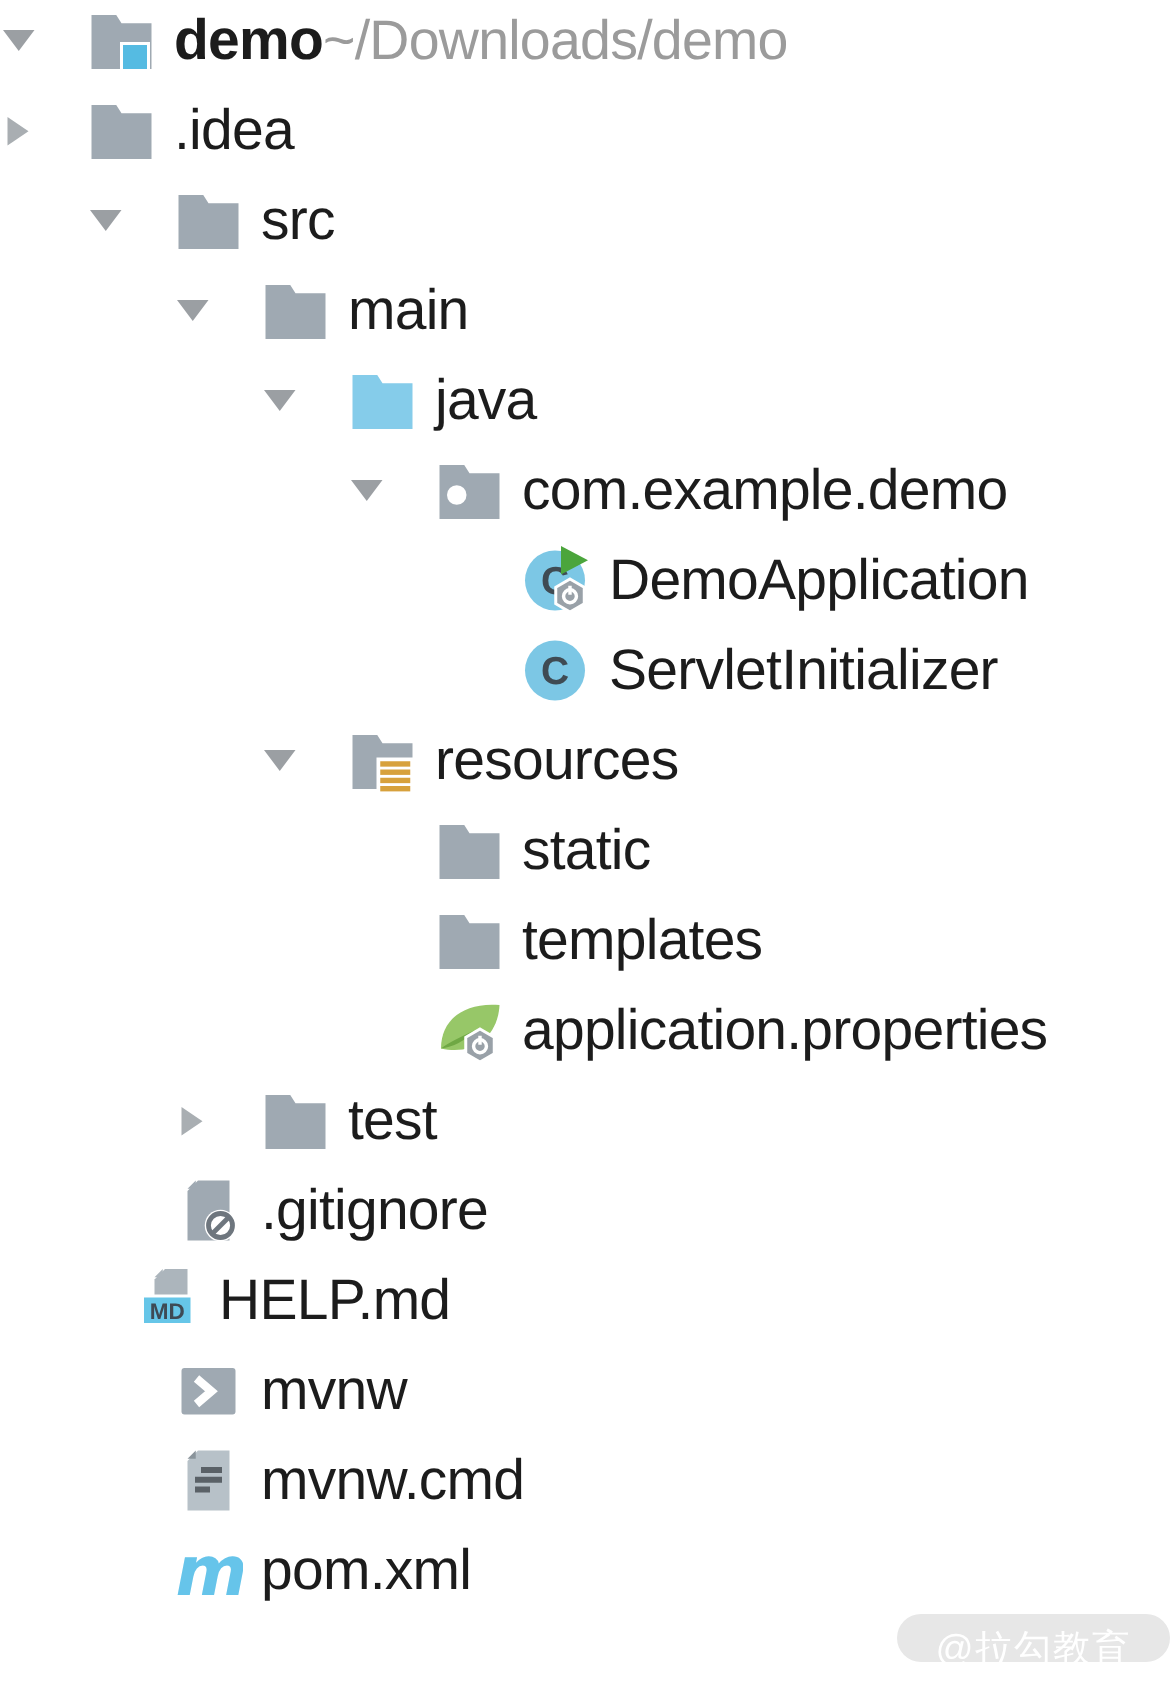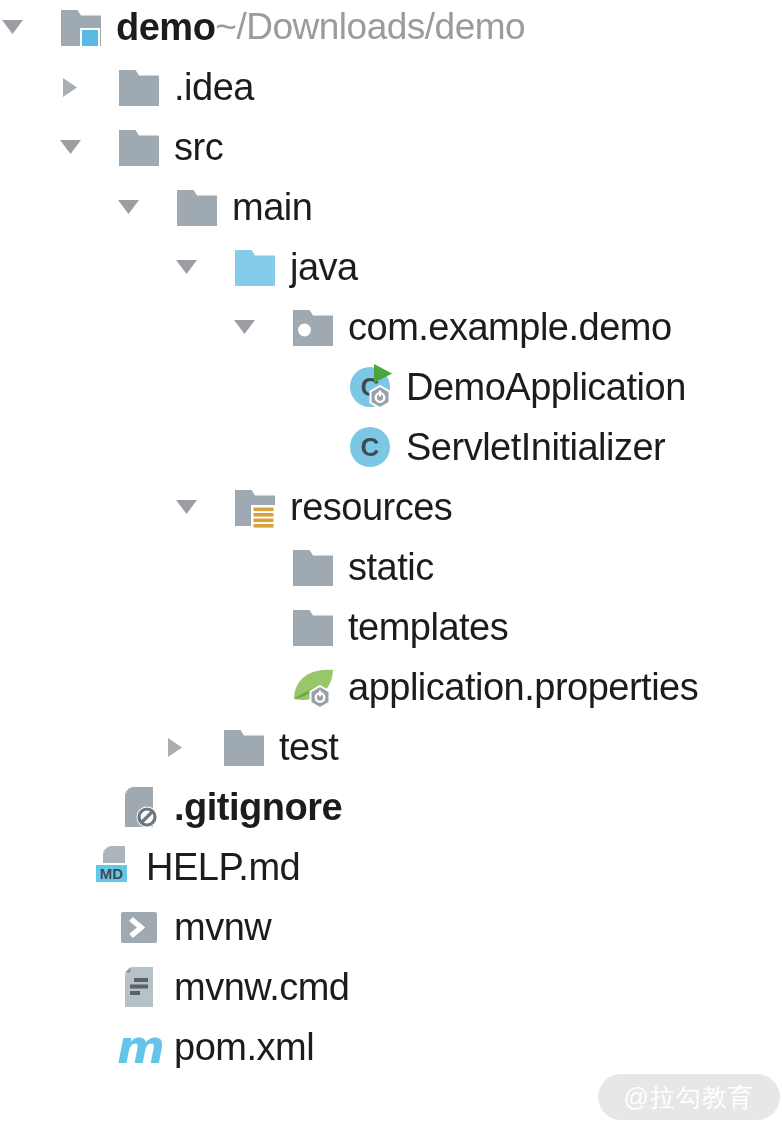--- a/index.html
+++ b/index.html
@@ -20,21 +20,21 @@
     flex:0 0 50px;width:50px;display:flex;align-items:center;justify-content:flex-start;
   }
   .label{
     font-size:38px;color:#1c1c1c;margin-left:8px;letter-spacing:-0.5px;
   }
   .label.bold{font-weight:700;}
   .hint{
     font-size:37px;color:#9b9b9b;letter-spacing:-0.5px;
   }
   .watermark{
-    position:absolute;right:2px;bottom:12px;height:46px;line-height:46px;
+    position:absolute;right:2px;bottom:24px;height:32px;line-height:46px;
     padding:0 26px;border-radius:23px;background:#e7e7e7;color:#ffffff;
     font-size:25px;letter-spacing:1px;
   }
 </style>
 </head>
 <body>
 
 <div class="tree" id="tree">
     <div class="row" style="padding-left: 0px;">
       <span class="twisty">
@@ -44,21 +44,21 @@
       </span>
       <span class="iconslot">
         <svg width="46" height="46" viewBox="0 0 46 46">
           <path d="M3 6h16.5l3.5 5.5H43V42H3Z" fill="#9FA9B2"></path>
           <rect x="23" y="25" width="18" height="18" fill="#55BBE2" stroke="#fff" stroke-width="2"></rect>
         </svg>
       </span>
       <span class="label bold">demo</span>
       <span class="hint">~/Downloads/demo</span>
     </div>
-    <div class="row" style="padding-left: 58px; text-align: right;">
+    <div class="row" style=" text-align: right;">
       <span class="twisty">
         <svg width="20" height="23" viewBox="0 0 20 23">
           <polygon points="4,2 18,11.5 4,21" fill="#A9AEB2"></polygon>
         </svg>
       </span>
       <span class="iconslot">
         <svg width="46" height="46" viewBox="0 0 46 46">
           <path d="M3 6h16.5l3.5 5.5H43V42H3Z" fill="#9FA9B2"></path>
         </svg>
       </span>
@@ -183,34 +183,34 @@
         <svg width="46" height="46" viewBox="0 0 46 46">
           <path d="M4 35C4 16 19 4 43 6C42 26 27 40 4 35Z" fill="#97C768"></path>
           <path d="M4 35C12 34 20 30 26 23C18 27 9 31 4 35Z" fill="#6FA844"></path>
           <polygon points="30,22 39.5,27.5 39.5,38.5 30,44 20.5,38.5 20.5,27.5" fill="#99A1A8" stroke="#fff" stroke-width="2"></polygon>
           <circle cx="30" cy="33.5" r="4.3" fill="none" stroke="#fff" stroke-width="2.3"></circle>
           <line x1="30" y1="26.5" x2="30" y2="32.5" stroke="#fff" stroke-width="2.3"></line>
         </svg>
       </span>
       <span class="label">application.properties</span>
     </div>
-    <div class="row" style="padding-left: 116px; margin-left: 47px;">
+    <div class="row" style="padding-left: 116px;">
       <span class="twisty">
         <svg width="20" height="23" viewBox="0 0 20 23">
           <polygon points="4,2 18,11.5 4,21" fill="#A9AEB2"></polygon>
         </svg>
       </span>
       <span class="iconslot">
         <svg width="46" height="46" viewBox="0 0 46 46">
           <path d="M3 6h16.5l3.5 5.5H43V42H3Z" fill="#9FA9B2"></path>
         </svg>
       </span>
       <span class="label">test</span>
     </div>
-    <div class="row" style="padding-left: 58px; font-weight: bold;">
+    <div class="row" style="padding-left: 58px;">
       <span class="twisty"></span>
       <span class="iconslot">
         <svg width="46" height="46" viewBox="0 0 46 46">
           <path d="M16 3H37V43H9V10Z" fill="#9FA9B2"></path>
           <path d="M9 8.5L14.5 3V8.5Z" fill="#9FA9B2"></path>
           <circle cx="31" cy="33" r="10.5" fill="#fff"></circle>
           <circle cx="31" cy="33" r="8" fill="#fff" stroke="#6E767E" stroke-width="3.2"></circle>
           <line x1="25.5" y1="38.5" x2="36.5" y2="27.5" stroke="#6E767E" stroke-width="3.2"></line>
         </svg>
       </span>

